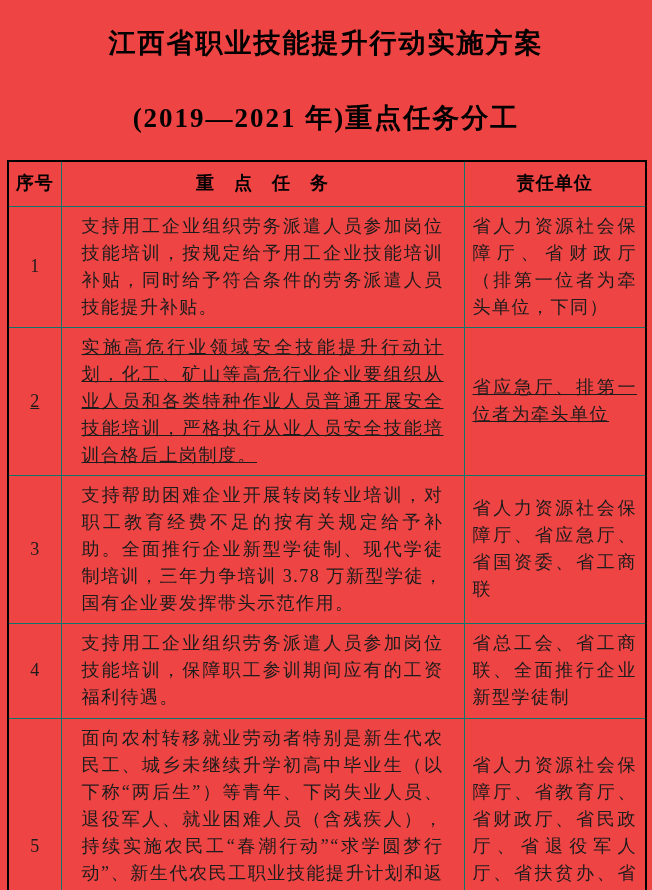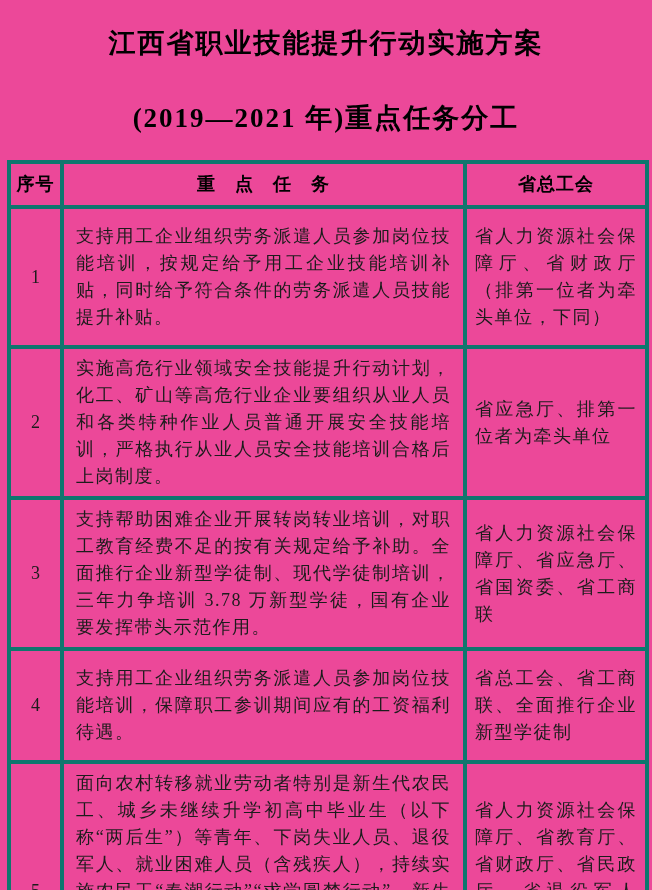--- a/index.html
+++ b/index.html
@@ -5,21 +5,21 @@
   * { margin: 0; padding: 0; box-sizing: border-box; }
   html, body {
     width: 652px;
     background: #ffffff;
     font-family: "Liberation Serif", "DejaVu Serif", serif;
     color: #1c1c1c;
   }
   .page {
     width: 652px;
     height: 890px;
-    background: #ec4899;
+    background: #ef4444;
     overflow: hidden;
   }
   .doc-title {
     text-align: center;
     font-weight: bold;
     color: #000000;
     font-size: 27px;
     letter-spacing: 2px;
     line-height: 1;
   }
@@ -27,21 +27,21 @@
   .doc-title .line2 { margin-top: 48px; }
   table.task-table {
     border-collapse: collapse;
     table-layout: fixed;
     width: 638px;
     margin: 28px 0 0 7px;
     border: 2px solid #000000;
   }
   table.task-table th,
   table.task-table td {
-    border: 4px solid #0f766e;
+    border: 1px solid #0f766e;
     vertical-align: middle;
     font-size: 18px;
     line-height: 27px;
   }
   col.c-no   { width: 53px; }
   col.c-task { width: 403px; }
   col.c-unit { width: 182px; }
   th.h-cell {
     height: 45px;
     text-align: center;
@@ -49,33 +49,33 @@
     font-size: 19px;
     letter-spacing: 1px;
     color: #000000;
   }
   td.no-cell {
     text-align: center;
     letter-spacing: 0;
     font-size: 18px;
   }
   td.task-cell {
-    padding: 6px 12px;
+    padding: 6px 20px;
     text-align: justify;
     text-justify: inter-character;
     letter-spacing: 1.5px;
   }
   td.unit-cell {
-    padding: 14px 8px;
+    padding: 6px 8px;
     text-align: justify;
     text-justify: inter-character;
     letter-spacing: 1.5px;
   }
   tr.r1 td { height: 115px; }
-  tr.r2 td { height: 110px; }
+  tr.r2 td { height: 110px; text-decoration: underline; }
   tr.r3 td { height: 134px; }
   tr.r4 td { height: 95px; }
   tr.r5 td { height: 242px; }
 </style>
 </head>
 <body>
 
 <div class="page">
 
   <div class="doc-title">
@@ -86,21 +86,21 @@
   <table class="task-table">
     <colgroup>
       <col class="c-no">
       <col class="c-task">
       <col class="c-unit">
     </colgroup>
     <thead>
       <tr>
         <th class="h-cell">序号</th>
         <th class="h-cell">重　点　任　务</th>
-        <th class="h-cell">省总工会</th>
+        <th class="h-cell">责任单位</th>
       </tr>
     </thead>
     <tbody>
       <tr class="r1">
         <td class="no-cell">1</td>
         <td class="task-cell">支持用工企业组织劳务派遣人员参加岗位技能培训，按规定给予用工企业技能培训补贴，同时给予符合条件的劳务派遣人员技能提升补贴。</td>
         <td class="unit-cell">省人力资源社会保障厅、省财政厅（排第一位者为牵头单位，下同）</td>
       </tr>
       <tr class="r2">
         <td class="no-cell">2</td>

